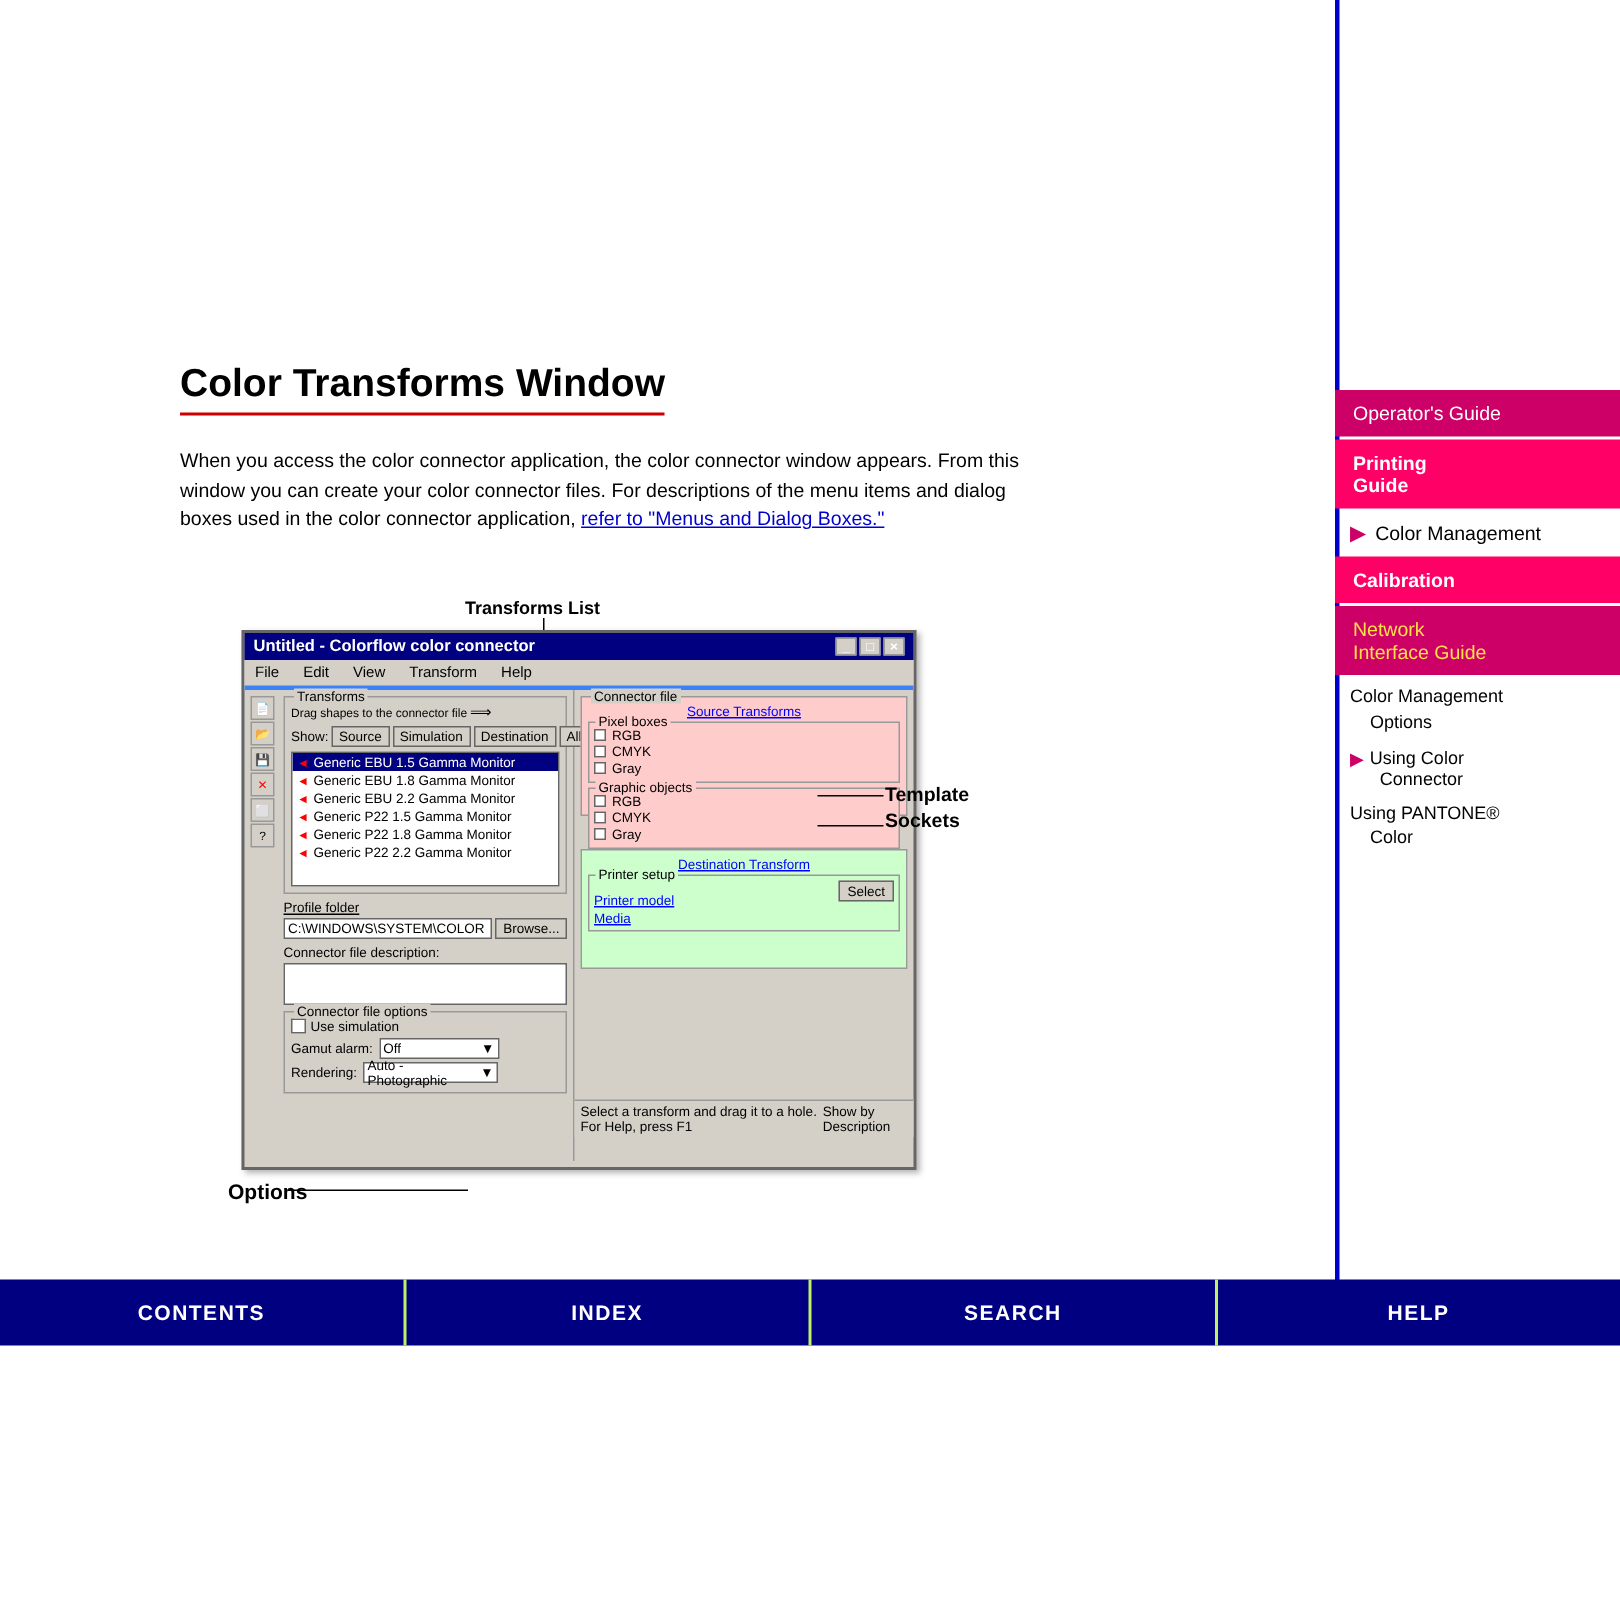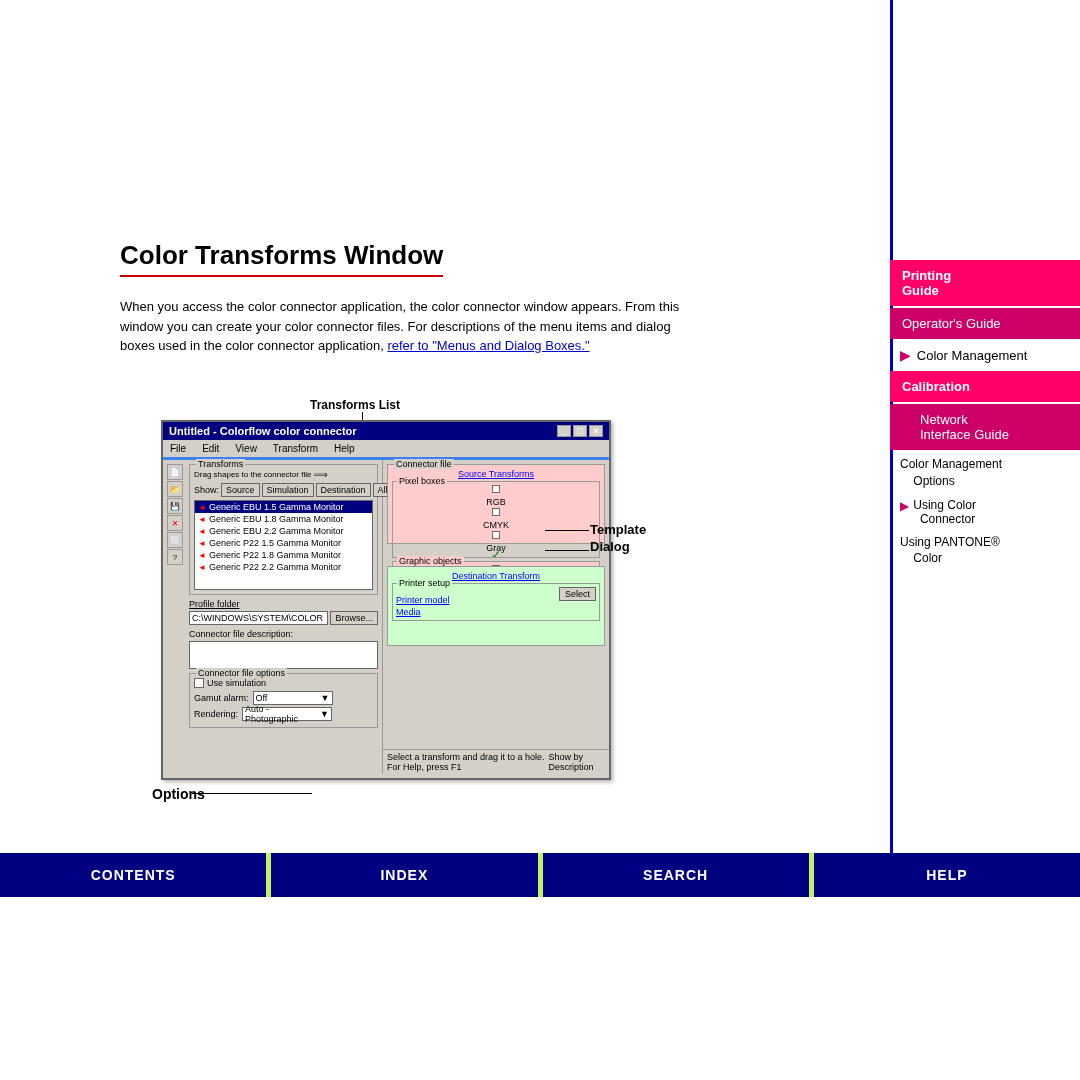--- a/index.html
+++ b/index.html
@@ -220,21 +220,21 @@
       width: 80px;
       font-size: 9px;
       display: flex;
       align-items: center;
       justify-content: space-between;
       padding: 0 2px;
     }
 
     .win-statusbar {
       position: absolute;
-      bottom: 0;
+      bottom: 16px;
       left: 0;
       right: 0;
       background: #d4d0c8;
       border-top: 1px solid #999;
       padding: 2px 4px;
       font-size: 9px;
       display: flex;
       justify-content: space-between;
     }
 
@@ -280,21 +280,20 @@
       background: #ffcccc;
       font-size: 9px;
       padding: 0 2px;
     }
 
     .win-socket-row {
       display: flex;
       align-items: center;
       gap: 4px;
       margin-bottom: 1px;
-      flex-direction: column;
     }
 
     .win-socket {
       width: 8px;
       height: 8px;
       border: 1px solid #666;
       background: white;
     }
 
     .win-dest-group {
@@ -394,22 +393,22 @@
       color: white;
       padding: 8px 12px;
       font-size: 13px;
       font-weight: bold;
       cursor: pointer;
       margin-left: 10px;
     }
 
     .sidebar-tab-network {
       background: #cc0066;
-      color: #ffffff;
-      padding: 8px 30px;
+      color: #fde047;
+      padding: 8px 12px;
       font-size: 13px;
       cursor: pointer;
       margin-left: 10px;
     }
 
     .sidebar-sub-item {
       padding: 4px 12px 4px 20px;
       font-size: 12px;
       color: #000000;
       cursor: pointer;
@@ -450,21 +449,21 @@
       justify-content: center;
       color: white;
       font-size: 14px;
       font-weight: bold;
       letter-spacing: 1px;
       cursor: pointer;
       text-transform: uppercase;
     }
 
     .nav-btn:not(:last-child) {
-      border-right: 5px solid #bef264;
+      border-right: 2px solid #bef264;
     }
 
   </style>
 </head>
 <body>
 
 <div class="page-container">
 
   <div class="main-content">
     <div class="page-title">Color Transforms Window</div>
@@ -641,43 +640,43 @@
         <div class="win-statusbar">
           <span>Select a transform and drag it to a hole. For Help, press F1</span>
           <span>Show by Description</span>
         </div>
       </div>
     </div>
   </div>
 
   <div style="position:absolute; left:590px; top:522px; font-size:13px; font-weight:bold; color:#000; line-height:1.3;">
     <div>Template</div>
-    <div>Dialog</div>
+    <div>Sockets</div>
   </div>
 
   <div style="position:absolute;left:545px;top:530px;width:44px;height:1px;background:#000;"></div>
   <div style="position:absolute;left:545px;top:550px;width:44px;height:1px;background:#000;"></div>
 
   <div style="position:absolute; left:152px; top:786px; font-size:14px; font-weight:bold; color:#000;">Options</div>
   <div style="position:absolute;left:192px;top:793px;width:120px;height:1px;background:#000;"></div>
 
   <div class="right-sidebar">
 
     <div class="sidebar-blue-line"></div>
 
     <div style="margin-top:260px;">
+
+      <div class="sidebar-item">
+        <div class="sidebar-tab-operators">Operator's Guide</div>
+      </div>
 
       <div class="sidebar-item" style="margin-top:2px;">
         <div class="sidebar-tab-printing">
           Printing<br>Guide
         </div>
-      </div>
-
-      <div class="sidebar-item">
-        <div class="sidebar-tab-operators">Operator's Guide</div>
       </div>
 
       <div class="sidebar-item">
         <div class="sidebar-color-management">
           <span class="sidebar-arrow">▶</span>
           <span>Color Management</span>
         </div>
       </div>
 
       <div class="sidebar-item" style="margin-top:2px;">

